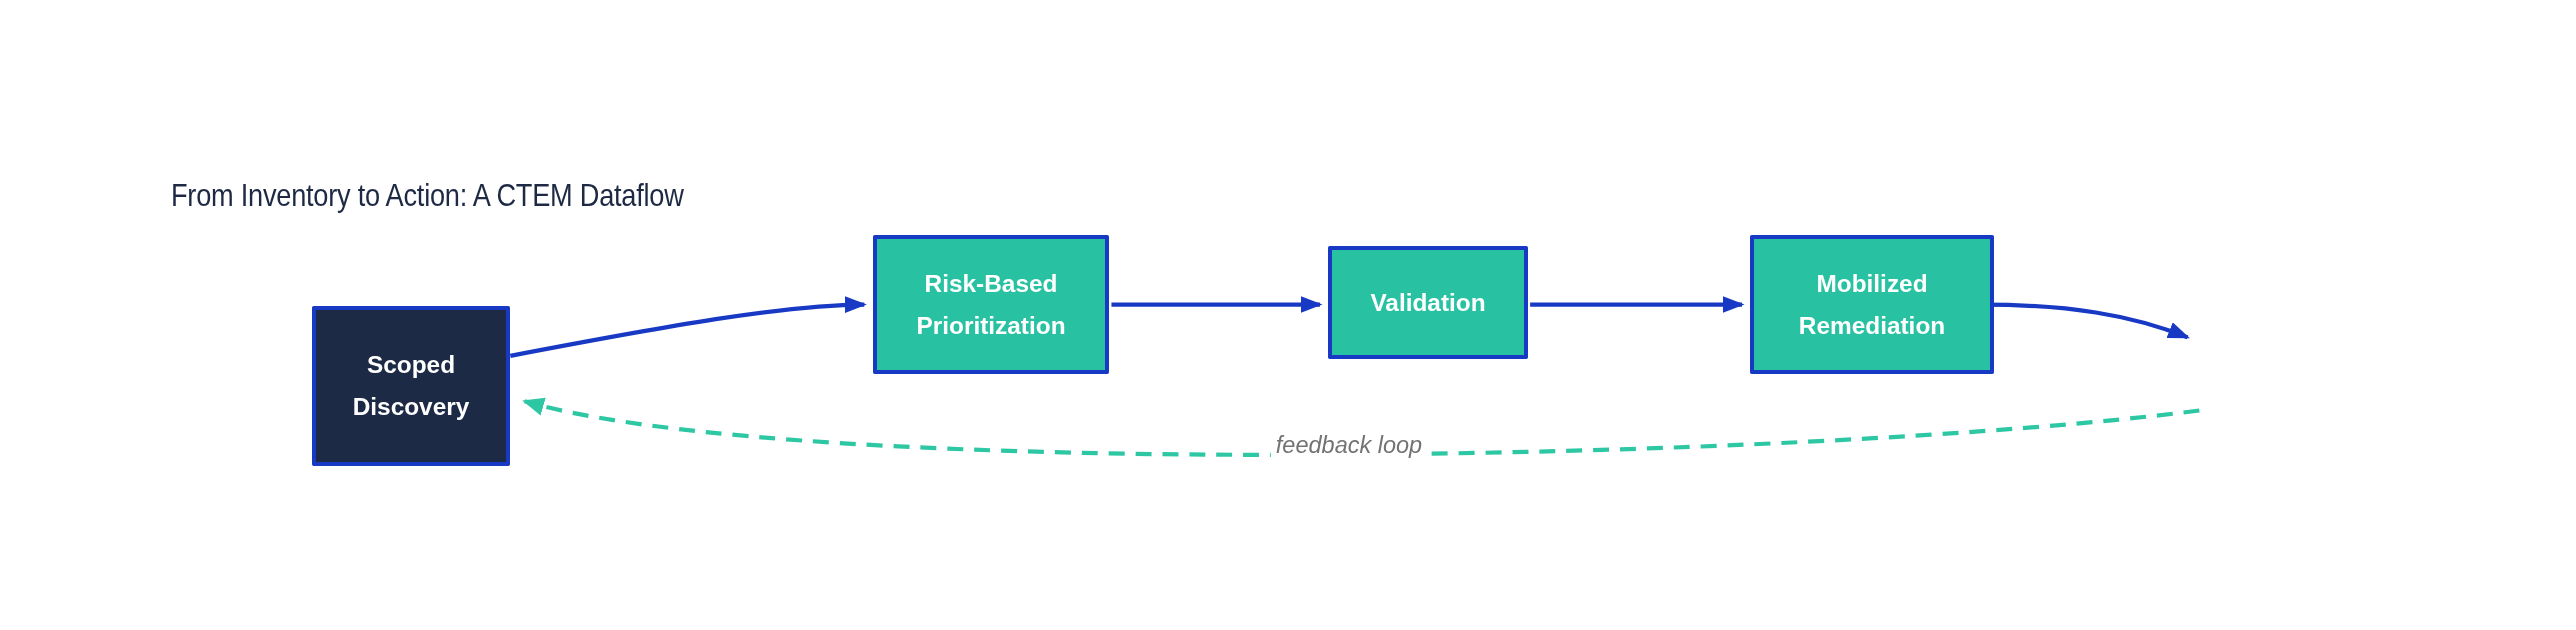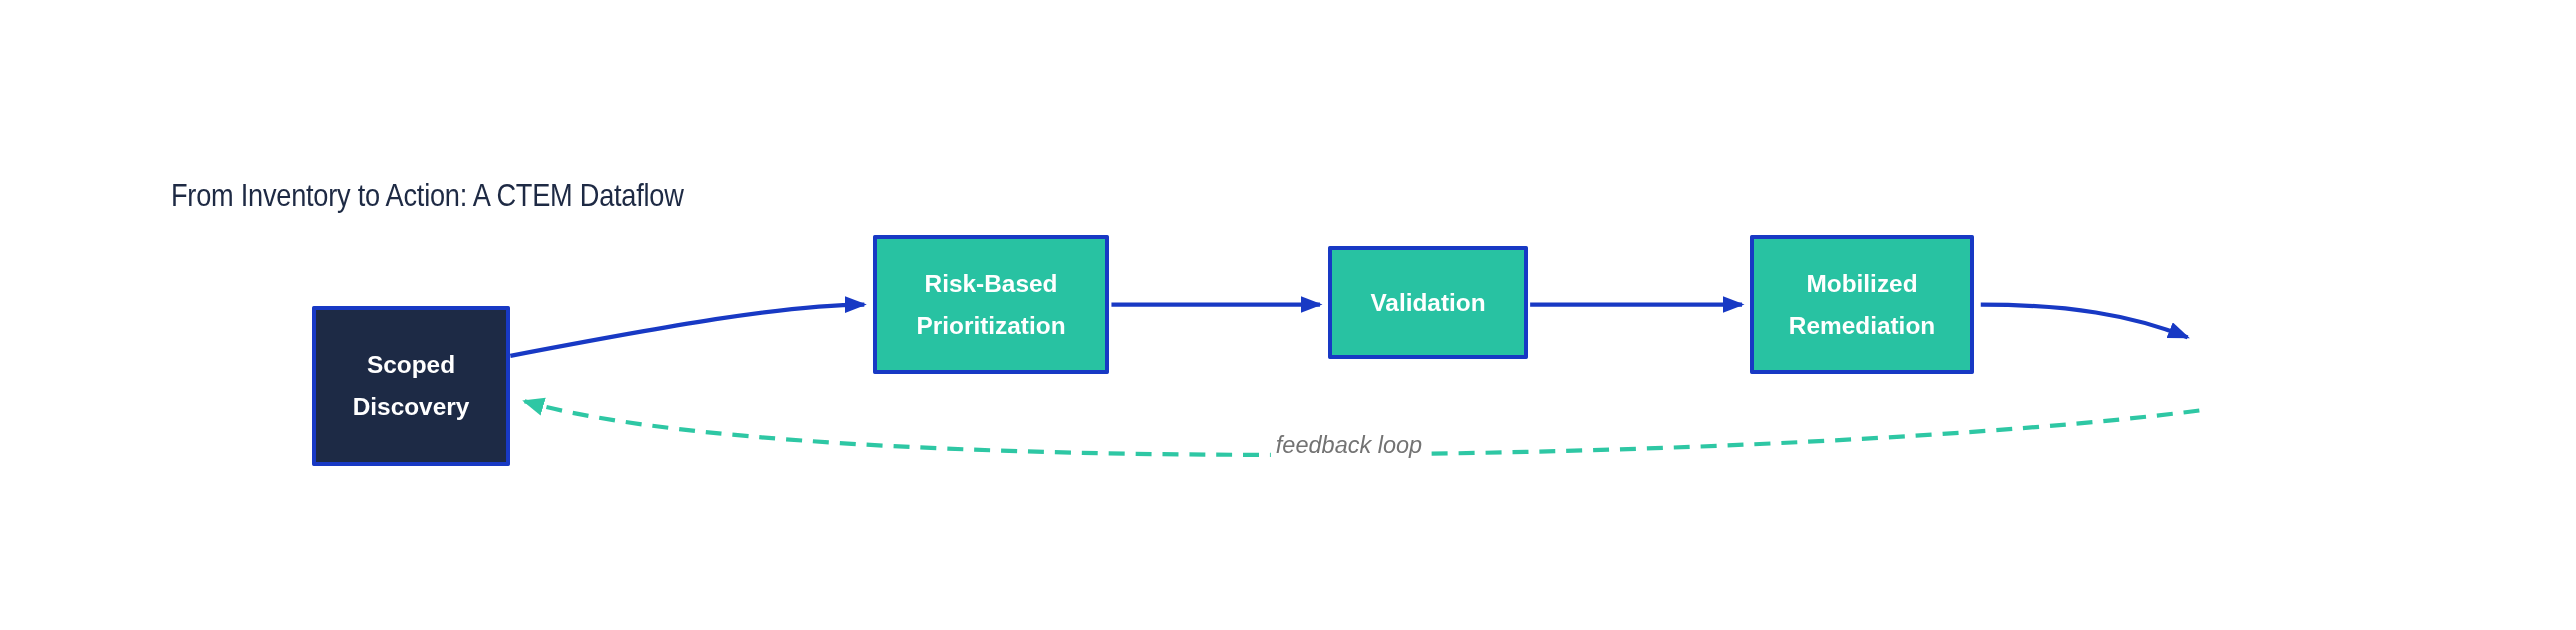--- a/index.html
+++ b/index.html
@@ -49,21 +49,21 @@
     font-size: 24.4px;
     line-height: 42px;
     padding: 0 11.8px;
   }
   .node--navy { background: #1d2a45; }
   .node--teal { background: #28c2a2; }
 
   #node-scoped      { left: 312px;  top: 306px; width: 198px; height: 160px; }
   #node-risk        { left: 873px; top: 235px; width: 236px; height: 139px; }
   #node-validation  { left: 1328px; top: 246px; width: 200px; height: 113px; }
-  #node-mobilized   { left: 1750px; top: 235px; width: 224px; height: 139px; }
+  #node-mobilized   { left: 1750px; top: 235px; width: 244px; height: 139px; }
   #node-regression  { left: 2198px; top: 306px; width: 209px; height: 138px; }
 
   .feedback-label {
     position: absolute;
     left: 1349px;
     top: 445px;
     transform: translate(-50%, -50%);
     font-style: italic;
     font-size: 23.5px;
     color: #737373;

